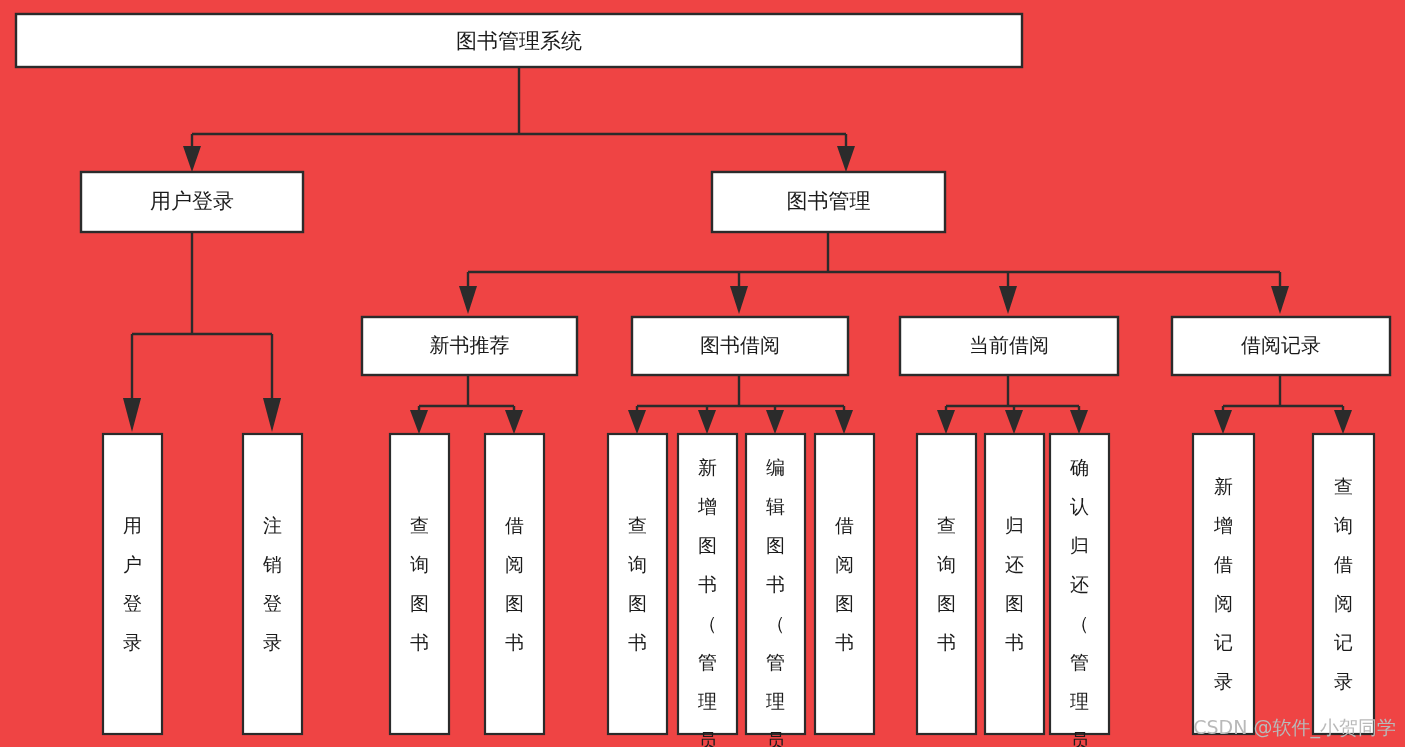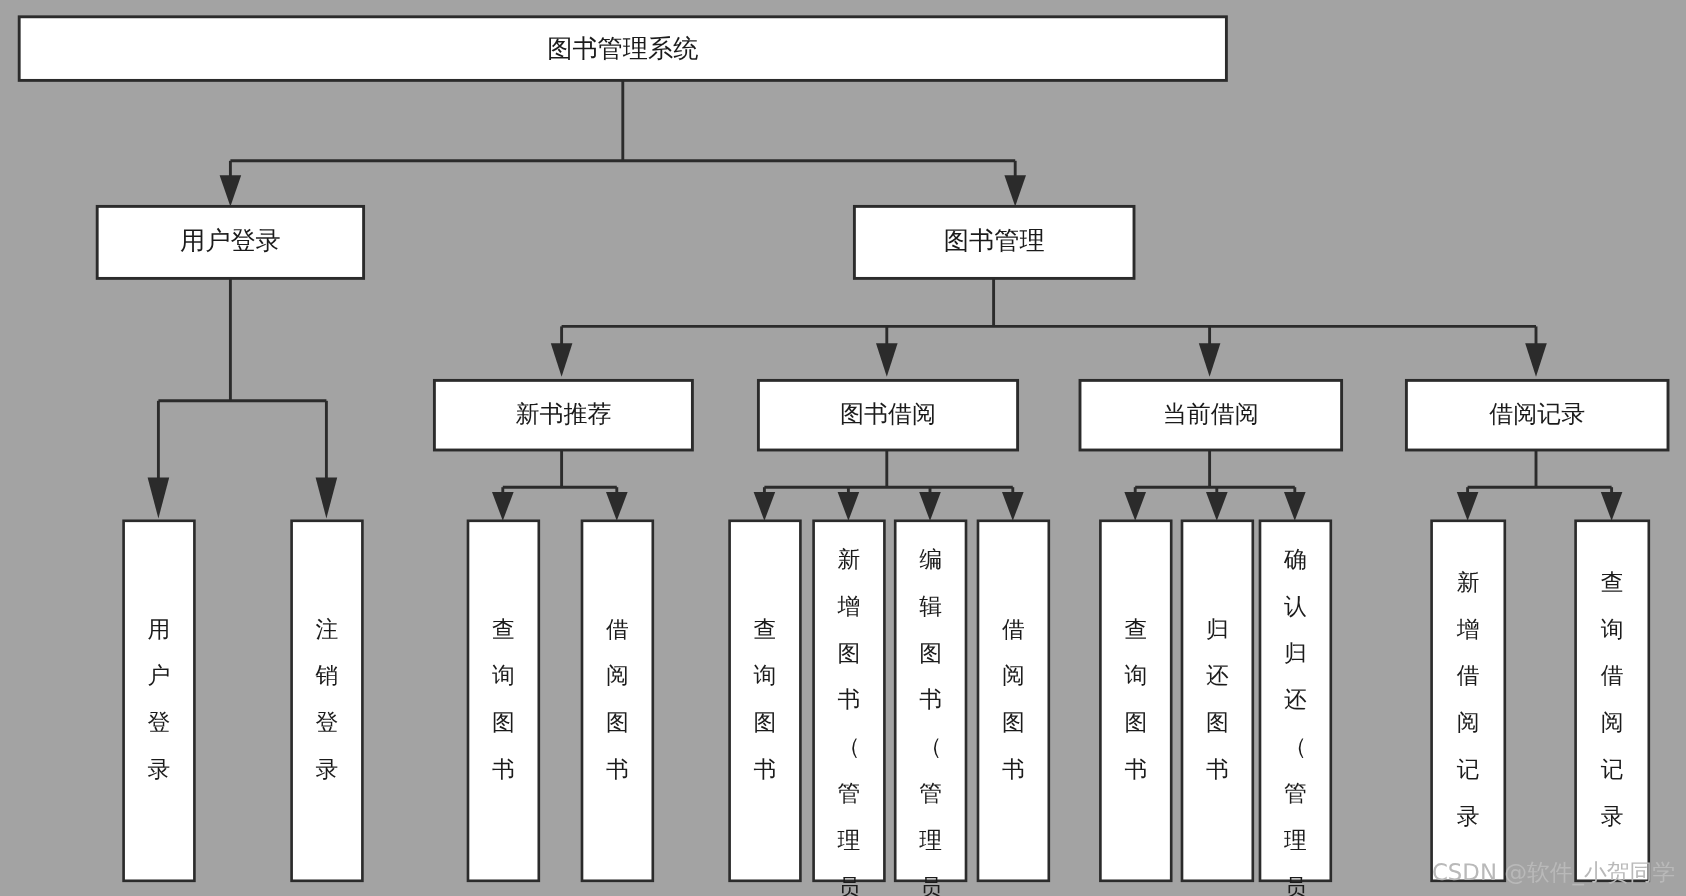--- a/index.html
+++ b/index.html
@@ -8,21 +8,21 @@
     padding: 0;
     background: #ffffff;
   }
   body {
     font-family: "DejaVu Sans", "Liberation Sans", sans-serif;
   }
   #diagram-root {
     position: relative;
     width: 1405px;
     height: 747px;
-    background: #a3a3a3;
+    background: #ef4444;
     overflow: hidden;
   }
   svg.diagram-canvas {
     position: absolute;
     left: 0;
     top: 0;
     width: 1405px;
     height: 747px;
   }
   .node-box {

